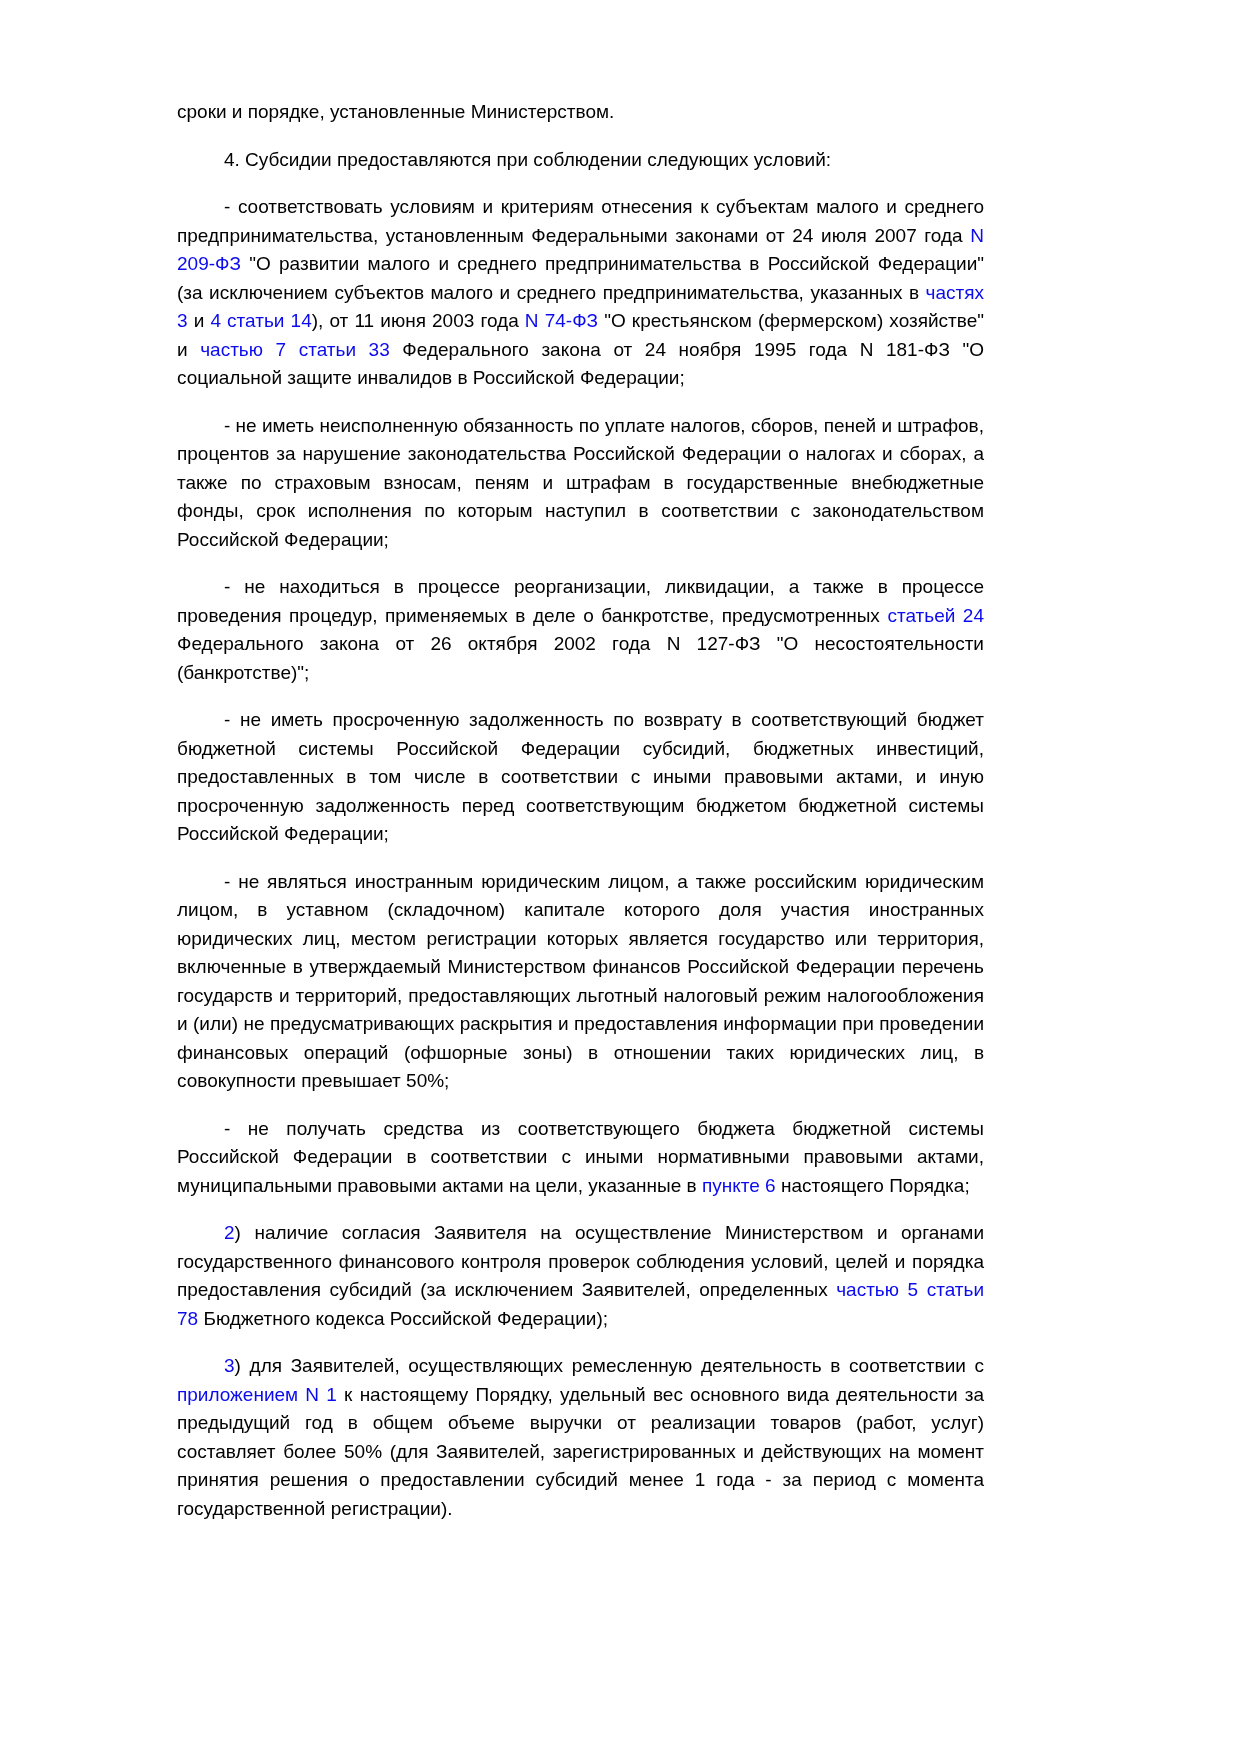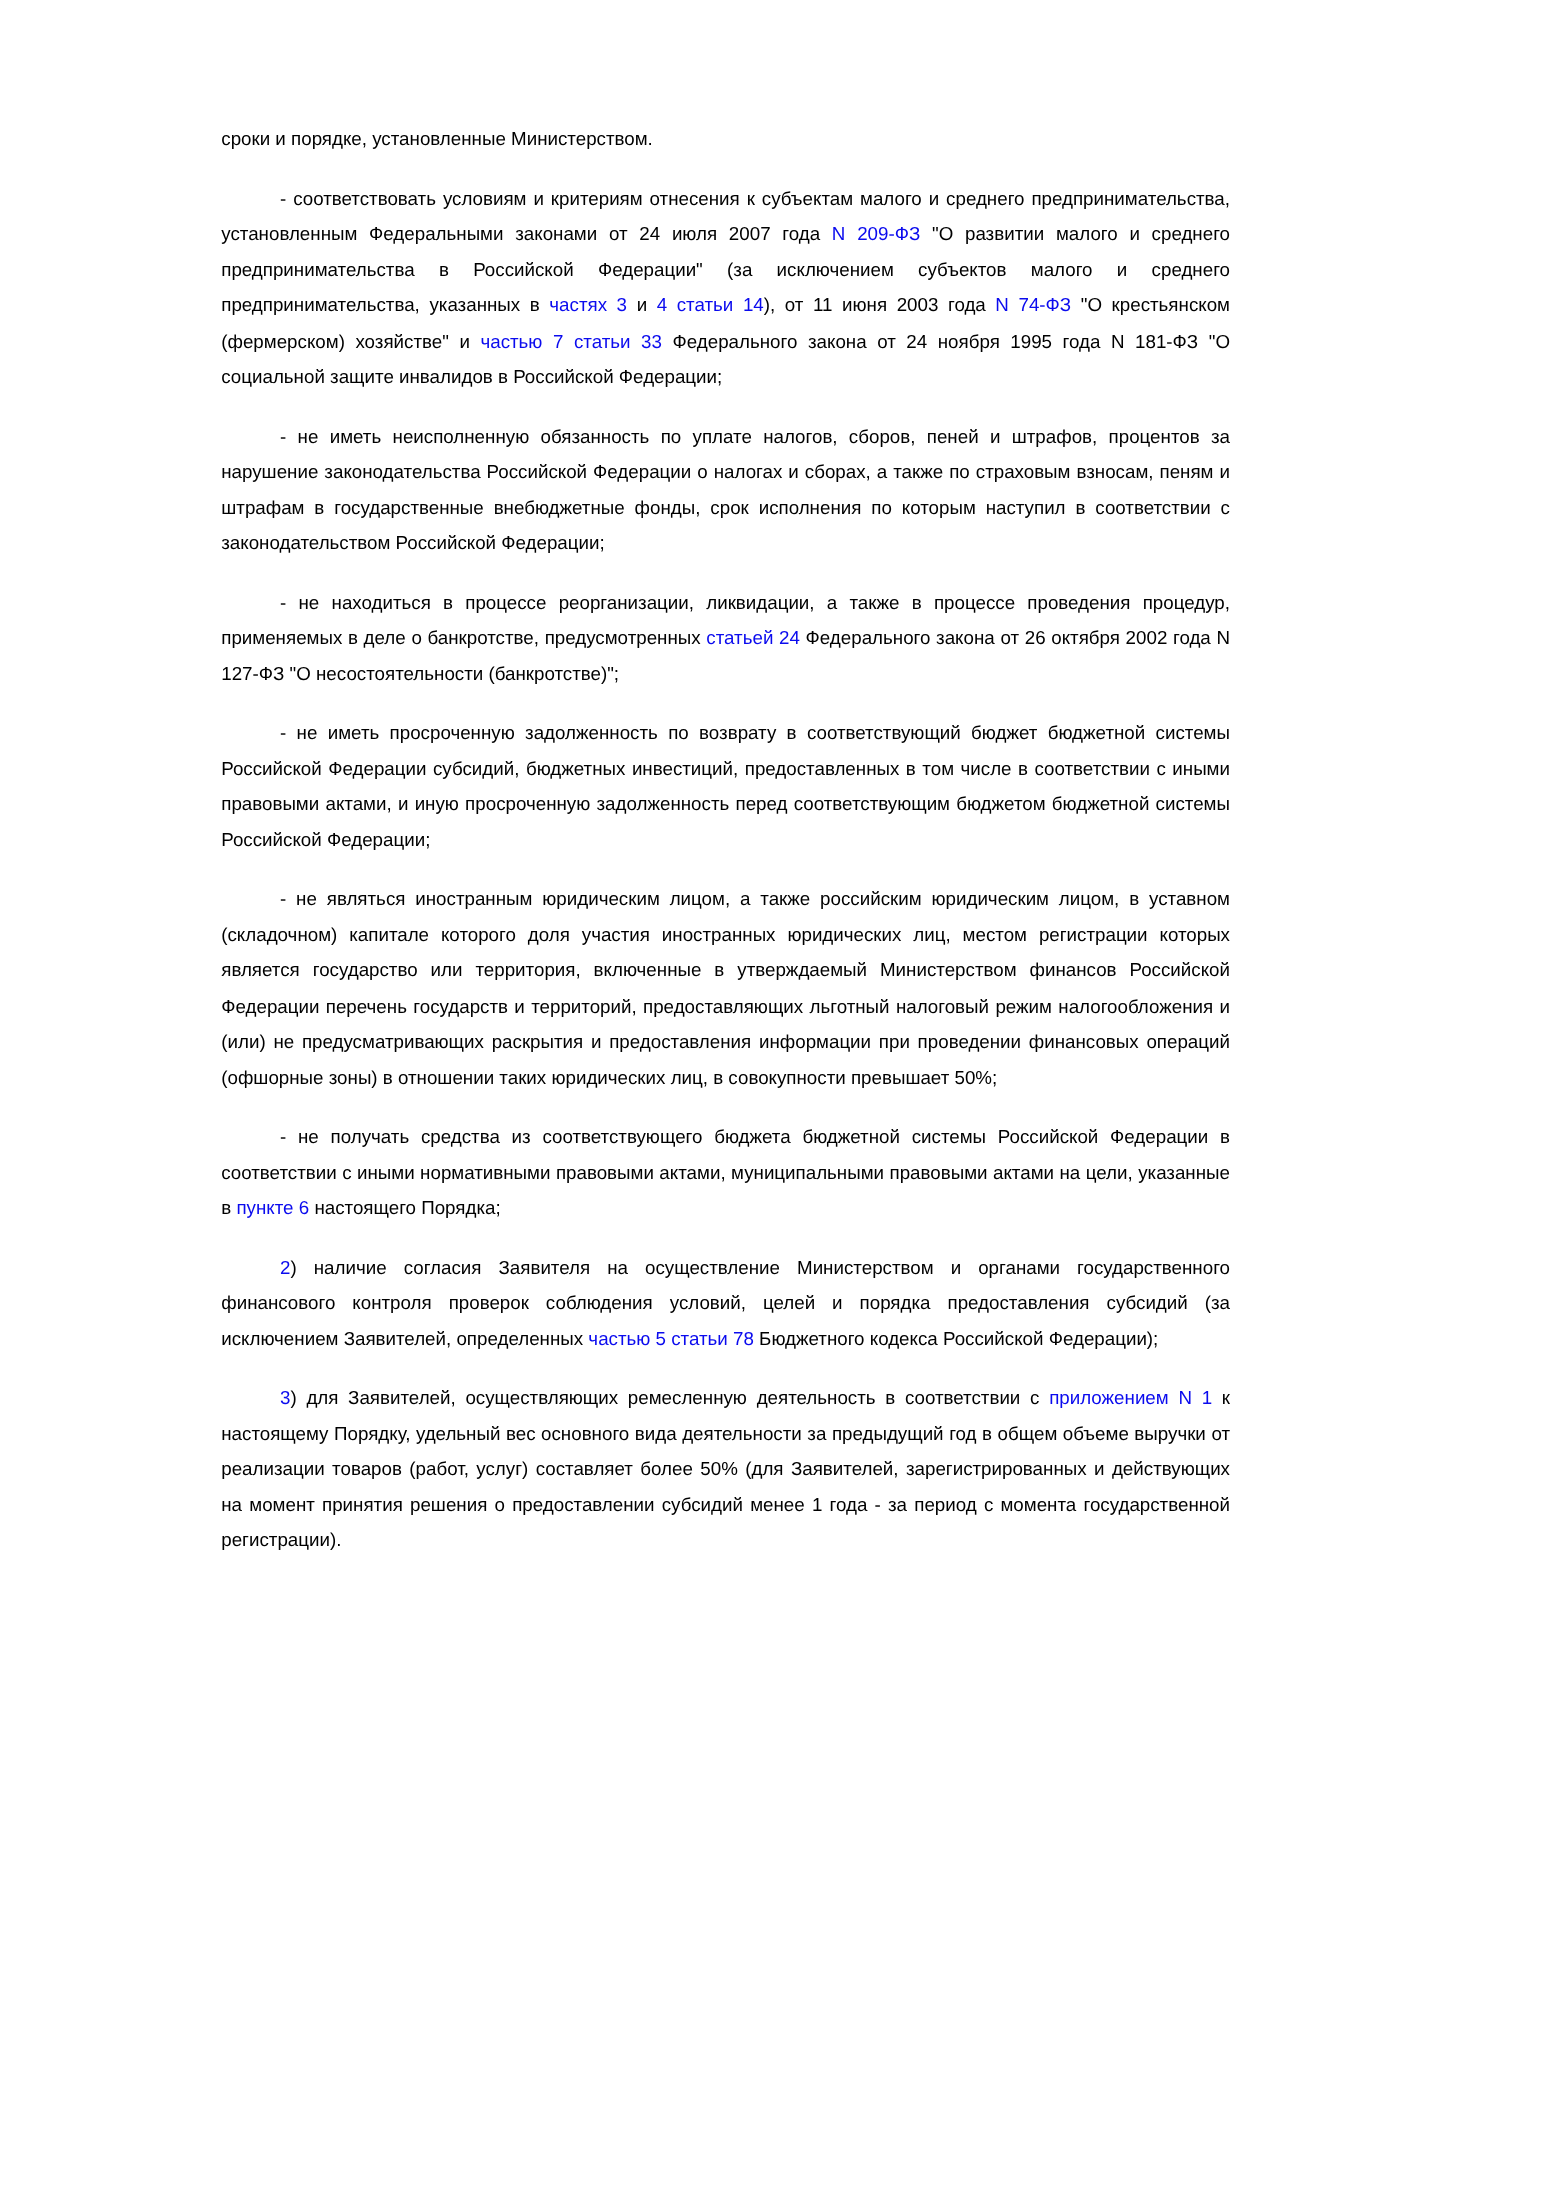--- a/index.html
+++ b/index.html
@@ -13,21 +13,21 @@
     width:1240px;
     min-height:1754px;
     background:var(--page-bg);
     font-family:"Liberation Sans", sans-serif;
   }
   .page{
     width:1072px;
     min-height:1754px;
     padding:98px 88px 60px 177px;
     color:var(--text-color);
-    font-size:15px;
+    font-size:19px;
     line-height:28.5px;
     text-align:justify;
   }
   .para{
     margin:0;
     padding:0;
   }
   .para.gap{margin-top:19px;}
   .para.indent{text-indent:47px;}
   a.doc-link{
@@ -35,20 +35,21 @@
     text-decoration:none;
     cursor:pointer;
   }
 </style>
 </head>
 <body>
 
 <div class="page">
   <div>
       <p class="para"><span>сроки и порядке, установленные Министерством.</span></p>
+      <p class="para indent gap"><span>4. Субсидии предоставляются при соблюдении следующих условий:</span></p>
       <p class="para indent gap"><span>- соответствовать условиям и критериям отнесения к субъектам малого и среднего предпринимательства, установленным Федеральными законами от 24 июля 2007 года </span><a class="doc-link" href="#">N 209-ФЗ</a><span> "О развитии малого и среднего предпринимательства в Российской Федерации" (за исключением субъектов малого и среднего предпринимательства, указанных в </span><a class="doc-link" href="#">частях 3</a><span> и </span><a class="doc-link" href="#">4 статьи 14</a><span>), от 11 июня 2003 года </span><a class="doc-link" href="#">N 74-ФЗ</a><span> "О крестьянском (фермерском) хозяйстве" и </span><a class="doc-link" href="#">частью 7 статьи 33</a><span> Федерального закона от 24 ноября 1995 года N 181-ФЗ "О социальной защите инвалидов в Российской Федерации;</span></p>
       <p class="para indent gap"><span>- не иметь неисполненную обязанность по уплате налогов, сборов, пеней и штрафов, процентов за нарушение законодательства Российской Федерации о налогах и сборах, а также по страховым взносам, пеням и штрафам в государственные внебюджетные фонды, срок исполнения по которым наступил в соответствии с законодательством Российской Федерации;</span></p>
       <p class="para indent gap"><span>- не находиться в процессе реорганизации, ликвидации, а также в процессе проведения процедур, применяемых в деле о банкротстве, предусмотренных </span><a class="doc-link" href="#">статьей 24</a><span> Федерального закона от 26 октября 2002 года N 127-ФЗ "О несостоятельности (банкротстве)";</span></p>
       <p class="para indent gap"><span>- не иметь просроченную задолженность по возврату в соответствующий бюджет бюджетной системы Российской Федерации субсидий, бюджетных инвестиций, предоставленных в том числе в соответствии с иными правовыми актами, и иную просроченную задолженность перед соответствующим бюджетом бюджетной системы Российской Федерации;</span></p>
       <p class="para indent gap"><span>- не являться иностранным юридическим лицом, а также российским юридическим лицом, в уставном (складочном) капитале которого доля участия иностранных юридических лиц, местом регистрации которых является государство или территория, включенные в утверждаемый Министерством финансов Российской Федерации перечень государств и территорий, предоставляющих льготный налоговый режим налогообложения и (или) не предусматривающих раскрытия и предоставления информации при проведении финансовых операций (офшорные зоны) в отношении таких юридических лиц, в совокупности превышает 50%;</span></p>
       <p class="para indent gap"><span>- не получать средства из соответствующего бюджета бюджетной системы Российской Федерации в соответствии с иными нормативными правовыми актами, муниципальными правовыми актами на цели, указанные в </span><a class="doc-link" href="#">пункте 6</a><span> настоящего Порядка;</span></p>
       <p class="para indent gap"><a class="doc-link" href="#">2</a><span>) наличие согласия Заявителя на осуществление Министерством и органами государственного финансового контроля проверок соблюдения условий, целей и порядка предоставления субсидий (за исключением Заявителей, определенных </span><a class="doc-link" href="#">частью 5 статьи 78</a><span> Бюджетного кодекса Российской Федерации);</span></p>
       <p class="para indent gap"><a class="doc-link" href="#">3</a><span>) для Заявителей, осуществляющих ремесленную деятельность в соответствии с </span><a class="doc-link" href="#">приложением N 1</a><span> к настоящему Порядку, удельный вес основного вида деятельности за предыдущий год в общем объеме выручки от реализации товаров (работ, услуг) составляет более 50% (для Заявителей, зарегистрированных и действующих на момент принятия решения о предоставлении субсидий менее 1 года - за период с момента государственной регистрации).</span></p>
     </div>
 </div>

